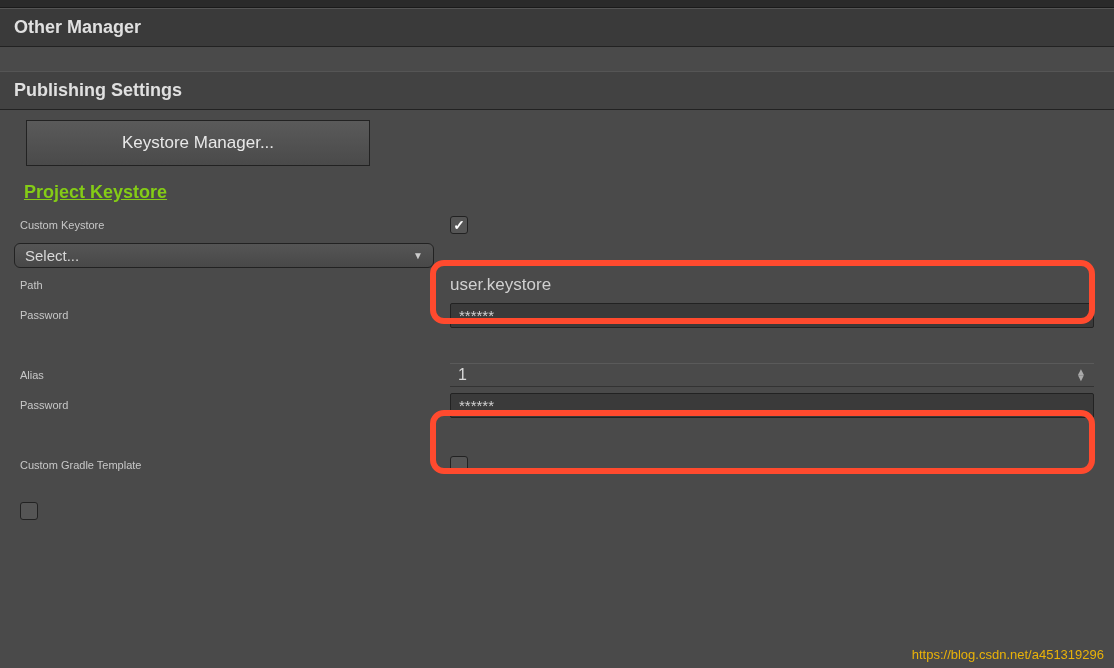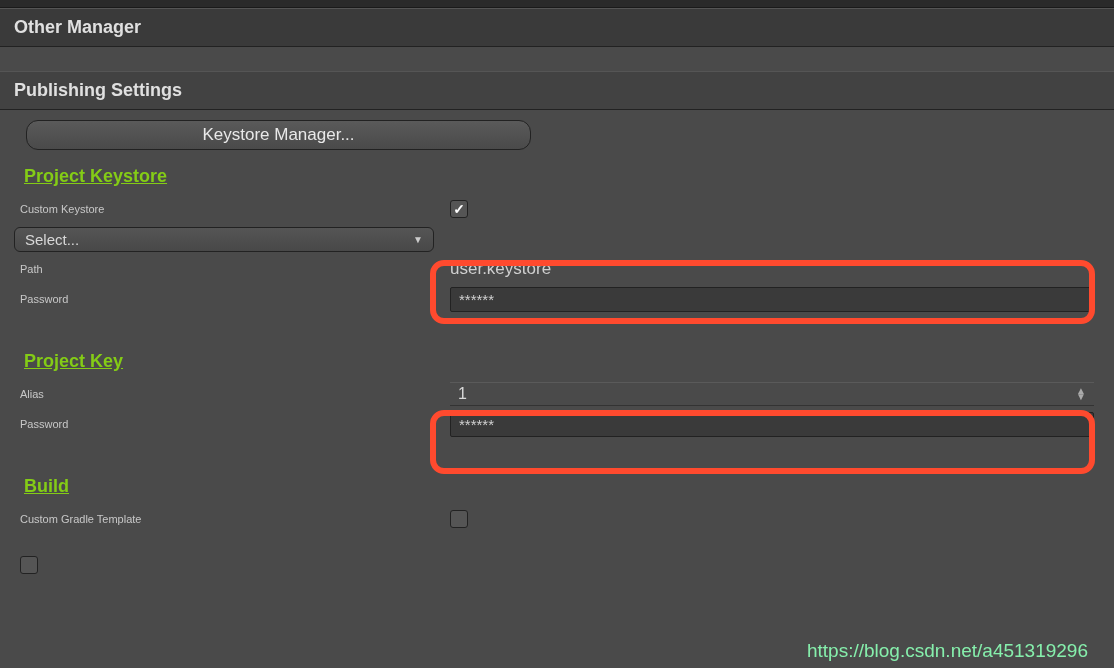--- a/index.html
+++ b/index.html
@@ -28,27 +28,27 @@
   }
   .section-header.light {
     background: #424242;
     margin-top: 24px;
   }
   .content {
     padding: 6px 20px 0 20px;
   }
   .btn {
     display: inline-block;
-    width: 505px;
+    width: 344px;
     text-align: center;
-    padding: 4px 0;
+    padding: 12px 0;
     margin: 4px 0 10px 6px;
     background: linear-gradient(#5a5a5a, #4a4a4a);
     border: 1px solid #222;
-    border-radius: 12px;
+    border-radius: 0;
     font-size: 17px;
     color: #e8e8e8;
     cursor: pointer;
   }
   .group-title {
     font-size: 18px;
     font-weight: bold;
     color: #84cc16;
     margin: 6px 0 8px 4px;
     text-decoration: underline;
@@ -145,24 +145,24 @@
   .highlight-box {
     position: absolute;
     border: 6px solid #ff4a2e;
     border-radius: 14px;
     pointer-events: none;
   }
   .hl1 { left: 430px; top: 260px; width: 665px; height: 64px; }
   .hl2 { left: 430px; top: 410px; width: 665px; height: 64px; }
   .watermark {
     position: absolute;
-    right: 26px;
+    right: 10px;
     bottom: 6px;
-    font-size: 19px;
-    color: #86efac;
+    font-size: 13px;
+    color: #eab308;
   }
   .spacer { height: 30px; }
   .spacer-sm { height: 16px; }
 </style>
 </head>
 <body>
 
 <div class="topbar"></div>
 
 <div class="section-header">Other Manager</div>
@@ -196,21 +196,20 @@
 
   <div class="row">
     <div class="label">Password</div>
     <div class="value-col">
       <input type="text" class="input-field" value="******" style="">
     </div>
   </div>
 
   <div class="spacer"></div>
 
-  <div class="group-title">Project Key</div>
 
   <div class="row">
     <div class="label">Alias</div>
     <div class="value-col">
       <div class="select-wide">
         <span>1</span>
         <span class="arrows">
             <span>▲</span>
             <span>▼</span>
           </span>
@@ -220,21 +219,20 @@
 
   <div class="row">
     <div class="label">Password</div>
     <div class="value-col">
       <input type="text" class="input-field" value="******" style="">
     </div>
   </div>
 
   <div class="spacer"></div>
 
-  <div class="group-title">Build</div>
 
   <div class="row">
     <div class="label">Custom Gradle Template</div>
     <div class="value-col">
       <div class="checkbox"></div>
     </div>
   </div>
 
   <div class="spacer-sm"></div>
 

